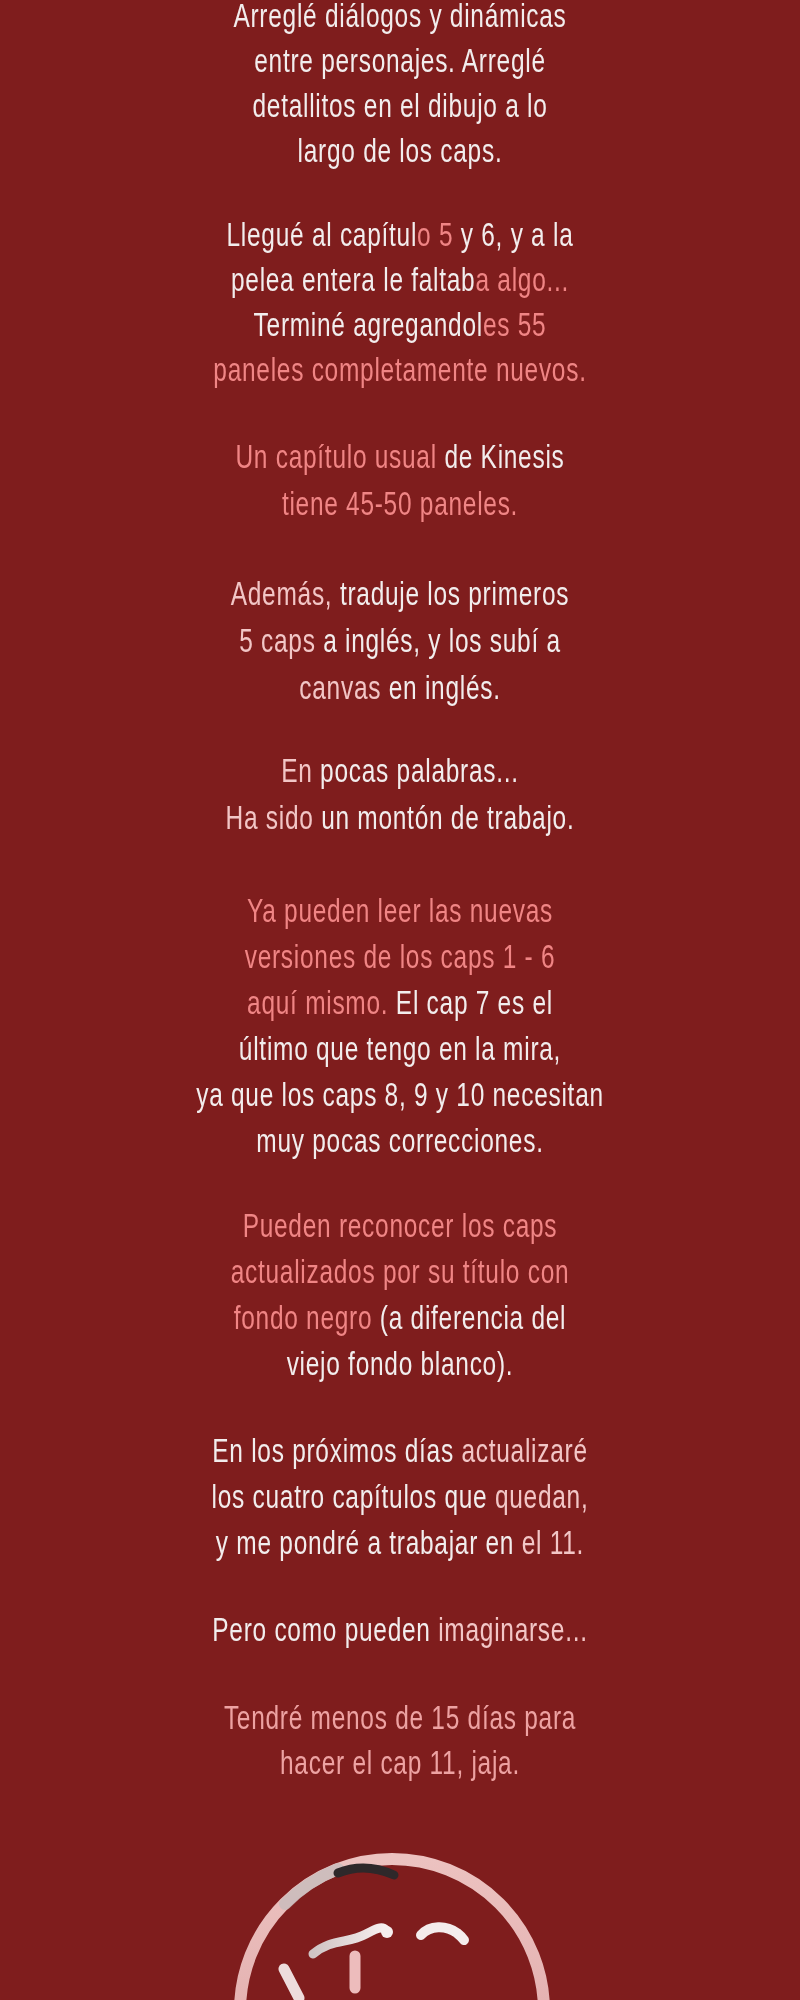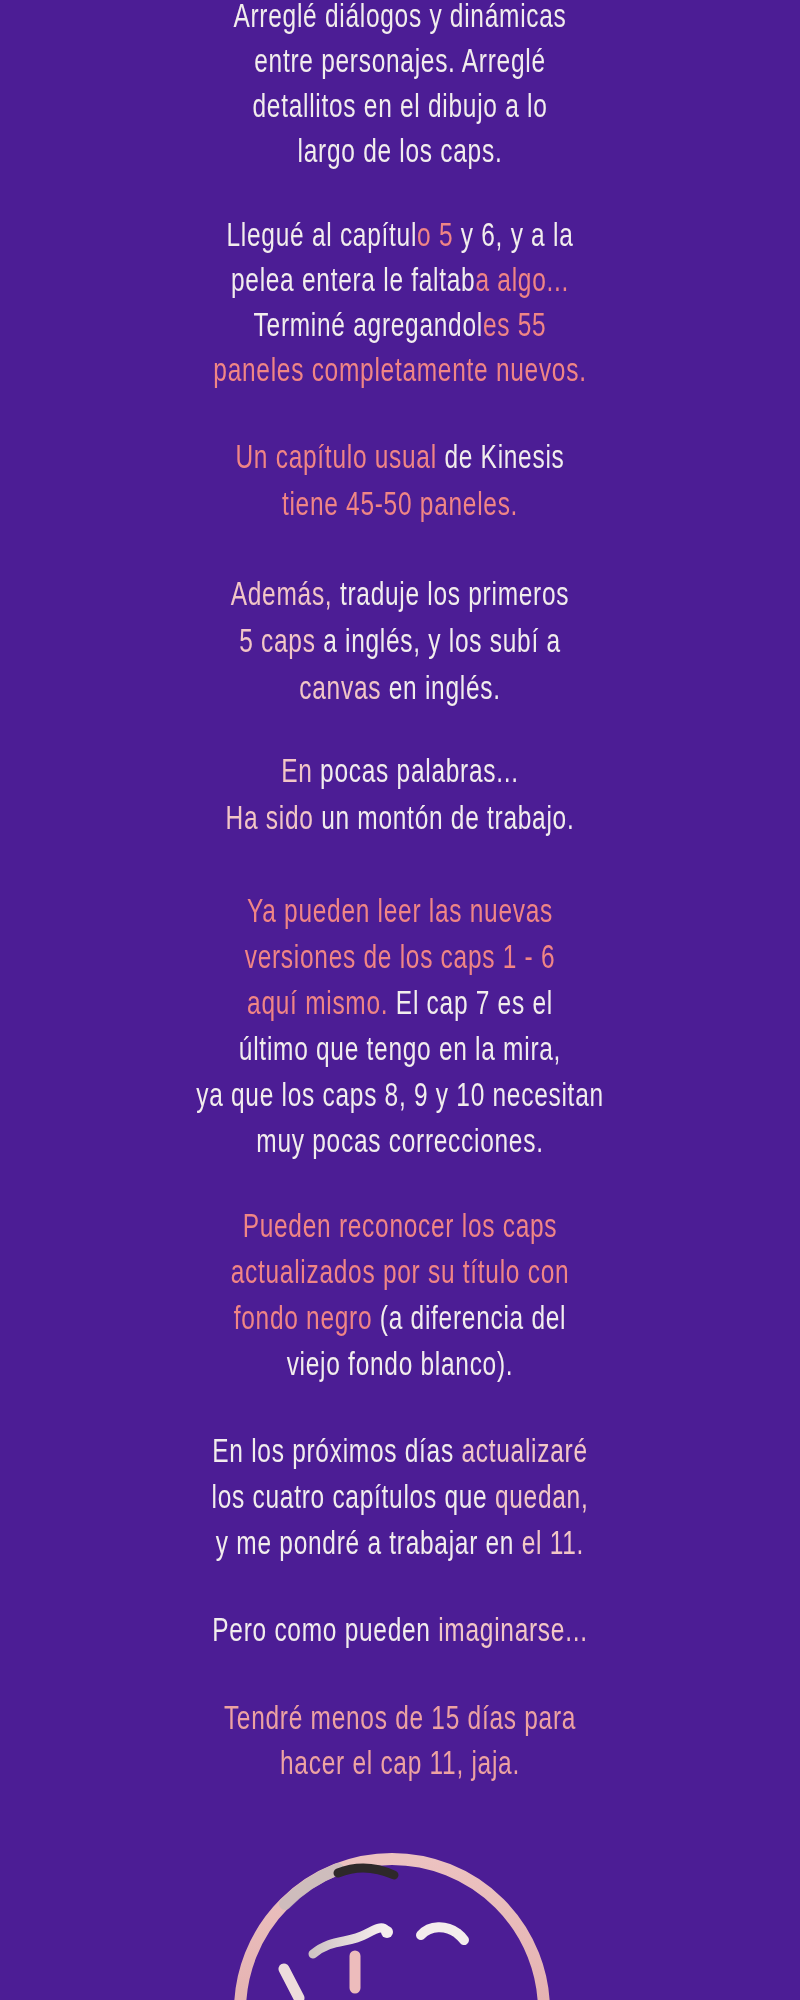--- a/index.html
+++ b/index.html
@@ -1,20 +1,20 @@
 <!DOCTYPE html>
 <html><head>
 <meta charset="utf-8">
 <style>
   html,body{margin:0;padding:0;background:#000;}
   .canvas{
     position:relative;
     width:800px;
     height:2000px;
-    background:#4c1d95;
+    background:#7f1d1d;
     overflow:hidden;
     font-family:"Liberation Sans","DejaVu Sans",sans-serif;
   }
   .para{
     position:absolute;
     left:0;
     width:800px;
     text-align:center;
     font-size:34px;
     font-weight:400;

